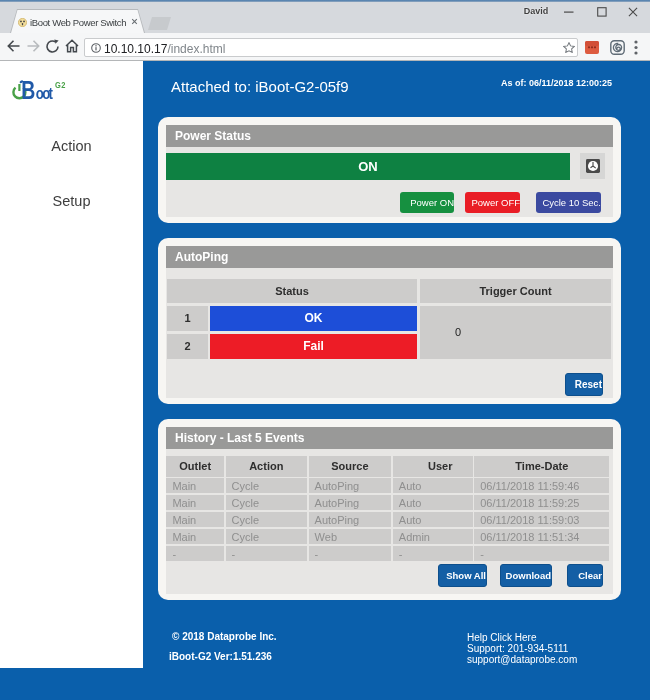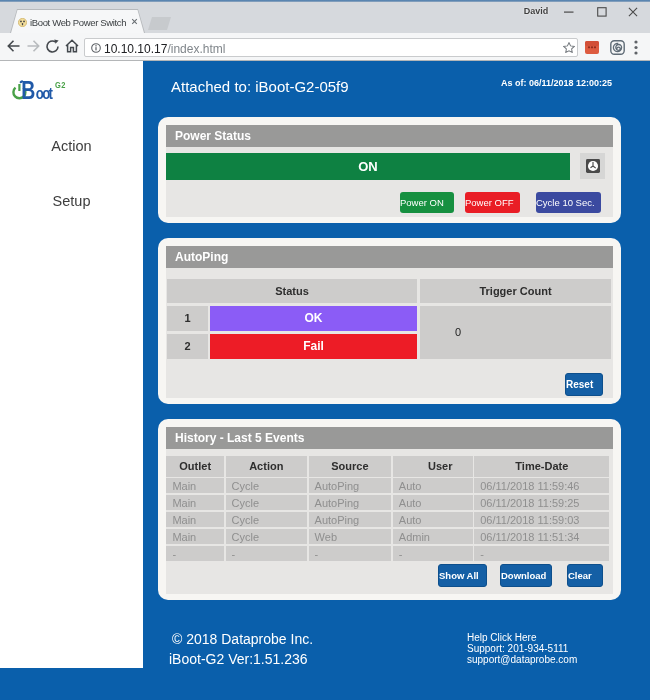--- a/index.html
+++ b/index.html
@@ -31,54 +31,54 @@
 
 #sidebar { left:0; top:61px; width:143px; height:607px; background:#ffffff; }
 .navlink { width:143px; text-align:center; font-size:14.5px; color:#3d3d3d; }
 #attached { left:171px; top:78px; font-size:15px; color:#ffffff; }
 #asof { left:412px; top:78px; width:200px; text-align:right; font-size:9px; font-weight:bold; color:#ffffff; }
 
 .card { left:158px; width:463px; background:#f7f6f3; border-radius:10px; }
 .cardbody { left:8px; right:8px; top:8px; bottom:6px; background:#e7e6e4; }
 .cardhead { left:8px; right:8px; top:8px; height:22px; background:#999998; color:#fff;
   font-weight:bold; font-size:12px; line-height:22px; padding-left:9px; }
-.btn { color:#fff; text-align:left; border-radius:3px; white-space:nowrap; overflow:hidden; }
+.btn { color:#fff; text-align:right; border-radius:3px; white-space:nowrap; overflow:hidden; }
 
 
 #card1 { top:117px; height:106px; }
 #onbar { left:8px; top:36px; width:404px; height:27px; background:#0e8142; color:#fff;
   font-weight:bold; font-size:13px; text-align:center; line-height:27px; }
 #clockbtn { left:422px; top:36px; width:25px; height:26px; background:#d6d6d5; }
 #btn-pon  { left:242px; top:75px; width:54px; height:21px; background:#169040; font-size:9.5px; line-height:21px; }
 #btn-poff { left:307px; top:75px; width:55px; height:21px; background:#e91d25; font-size:9.5px; line-height:21px; }
 #btn-cyc  { left:378px; top:75px; width:65px; height:21px; background:#3b4aa0; font-size:9.5px; line-height:21px; }
 
 
 #card2 { top:238px; height:166px; }
 .tcell { background:#cdcccb; }
 .thead { font-size:11px; font-weight:bold; color:#2e2e2e; text-align:center; }
 #ap-status-h { left:9px;  top:41px; width:250px; height:24px; line-height:24px; }
 #ap-trig-h   { left:262px; top:41px; width:191px; height:24px; line-height:24px; }
 #ap-n1 { left:9px; top:68px; width:41px; height:25px; line-height:25px; }
 #ap-n2 { left:9px; top:96px; width:41px; height:25px; line-height:25px; }
-#ap-ok   { left:52px; top:68px; width:207px; height:25px; background:#8b5cf6; font-weight:bold; font-size:12px; color:#fff; text-align:center; line-height:25px; }
+#ap-ok   { left:52px; top:68px; width:207px; height:25px; background:#1d4ed8; font-weight:bold; font-size:12px; color:#fff; text-align:center; line-height:25px; }
 #ap-fail { left:52px; top:96px; width:207px; height:25px; background:#ed1c26; font-weight:bold; font-size:12px; color:#fff; text-align:center; line-height:25px; }
 #ap-zero { left:262px; top:68px; width:191px; height:53px; font-size:11px; color:#222; line-height:53px; padding-left:35px; }
 #btn-reset { left:407px; top:135px; width:38px; height:23px; background:#145fa5; font-size:10px; font-weight:bold; line-height:22px; border:1px solid #0d4f8c; }
 
 
 #card3 { top:419px; height:181px; }
 .hcell { background:#cdcccb; position:absolute; font-size:11px; white-space:nowrap; overflow:hidden; }
 .hrow  { color:#8f8f8f; line-height:16px; padding-left:6px; }
 #btn-show { left:280px; top:145px; width:49px; height:23px; background:#145fa5; font-size:9.5px; font-weight:bold; line-height:22px; border:1px solid #0d4f8c; }
 #btn-dl   { left:342px; top:145px; width:52px; height:23px; background:#145fa5; font-size:9.5px; font-weight:bold; line-height:22px; border:1px solid #0d4f8c; }
 #btn-clr  { left:409px; top:145px; width:36px; height:23px; background:#145fa5; font-size:9.5px; font-weight:bold; line-height:22px; border:1px solid #0d4f8c; }
 
 
-.foot { color:#fff; font-size:14px; font-weight:normal; }
+.foot { color:#fff; font-size:10px; font-weight:bold; }
 .foot2 { color:#fff; font-size:10px; font-weight:normal; }
 </style>
 </head>
 <body>
 <div id="stage">
 
   <div class="abs" id="topline"></div>
   <div class="abs" id="tabbar"></div>
   <div class="abs" id="tab-outer"></div>
   <div class="abs" id="tab-inner"></div>

